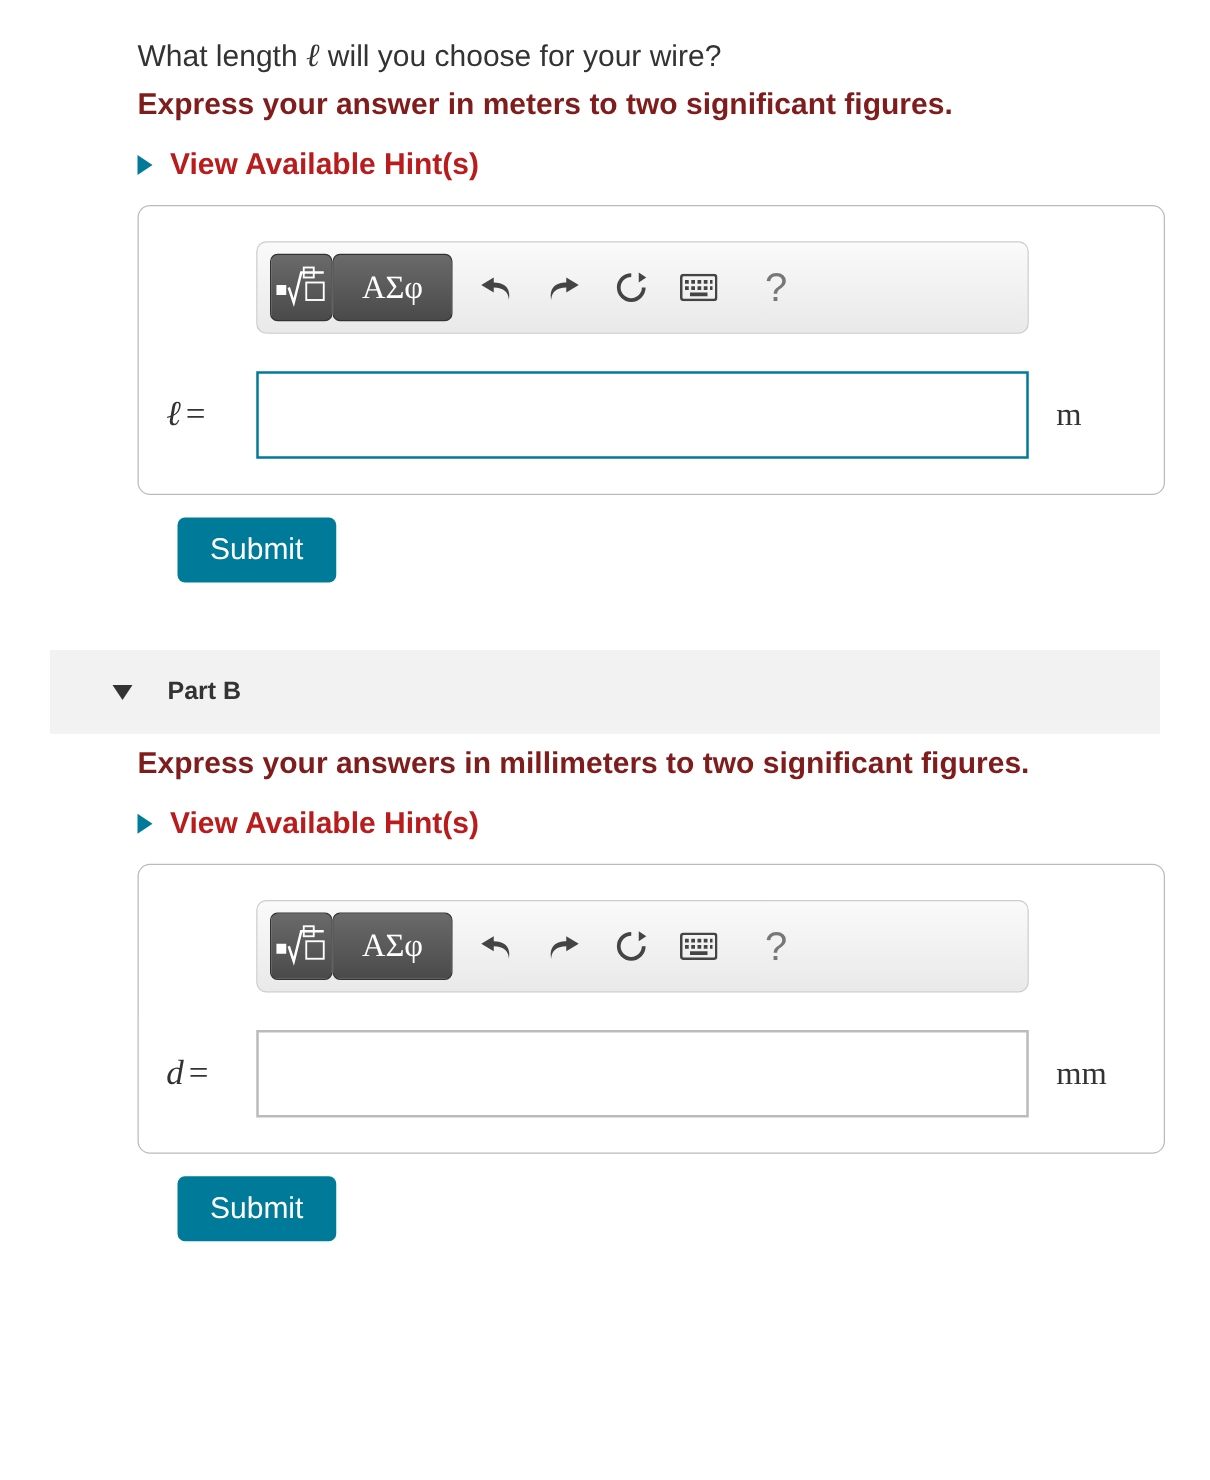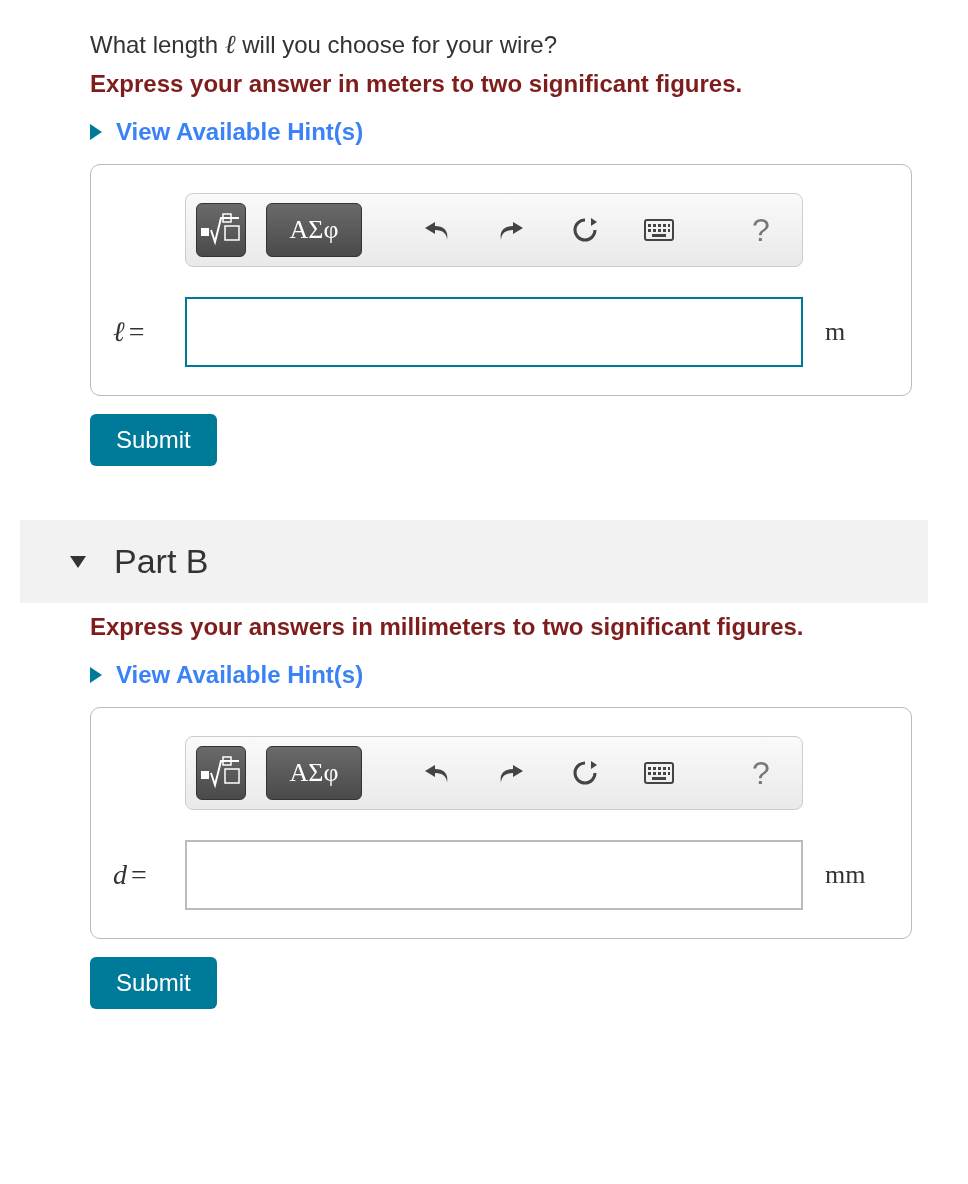--- a/index.html
+++ b/index.html
@@ -6,21 +6,21 @@
   body {
     margin: 0;
     padding: 0;
     font-family: Arial, Helvetica, sans-serif;
     font-size: 22px;
     color: #333;
     background: #fff;
     width: 968px;
   }
   .container {
-    padding: 20px 40px 20px 20px;
+    padding: 20px 40px 20px 40px;
   }
   .question-text {
     font-size: 24px;
     margin: 10px 0 8px 70px;
     color: #333;
   }
   .question-text .var {
     font-family: 'Times New Roman', serif;
     font-style: italic;
     font-size: 26px;
@@ -38,42 +38,42 @@
     cursor: pointer;
   }
   .hints-row .tri {
     width: 0; height: 0;
     border-top: 8px solid transparent;
     border-bottom: 8px solid transparent;
     border-left: 12px solid #007a99;
     margin-right: 14px;
   }
   .hints-row .label {
-    color: #3b82f6;
+    color: #b91c1c;
     font-weight: bold;
     font-size: 24px;
   }
   .answer-box {
     margin: 0 0 18px 70px;
     border: 1px solid #bbb;
     border-radius: 10px;
     padding: 28px 22px 28px 22px;
     width: 822px;
   }
   .toolbar {
     margin-left: 72px;
     width: 618px;
     height: 74px;
     background: linear-gradient(#fafafa,#e9e9e9);
     border: 1px solid #ccc;
     border-radius: 8px;
     display: flex;
     align-items: center;
     padding: 0 10px;
-    gap: 20px;
+    gap: 0;
   }
   .tb-btn {
     height: 54px;
     width: 50px;
     border-radius: 6px;
     background: linear-gradient(#6a6a6a,#4a4a4a);
     border: 1px solid #333;
     display: flex;
     align-items: center;
     justify-content: center;
@@ -124,21 +124,21 @@
     font-size: 24px;
     padding: 4px 8px;
     background: #fff;
   }
   .unit {
     font-family: 'Times New Roman', serif;
     font-size: 26px;
     margin-left: 22px;
   }
   .submit-btn {
-    margin-left: 70px;
+    margin-left: 102px;
     background: #007a99;
     color: #fff;
     border: none;
     font-size: 24px;
     padding: 12px 26px;
     border-radius: 6px;
     cursor: pointer;
   }
   .part-header {
     margin-top: 54px;
@@ -149,22 +149,22 @@
   }
   .part-header .tri-down {
     width: 0; height: 0;
     border-left: 8px solid transparent;
     border-right: 8px solid transparent;
     border-top: 12px solid #333;
     margin-right: 28px;
     margin-left: 20px;
   }
   .part-header .label {
-    font-weight: normal;
-    font-size: 34px;
+    font-weight: bold;
+    font-size: 20px;
   }
   .sqrt-icon {
     position: relative;
     width: 40px;
     height: 36px;
   }
   .sqrt-icon svg { position:absolute; left:0; top:0; }
 </style>
 </head>
 <body>

